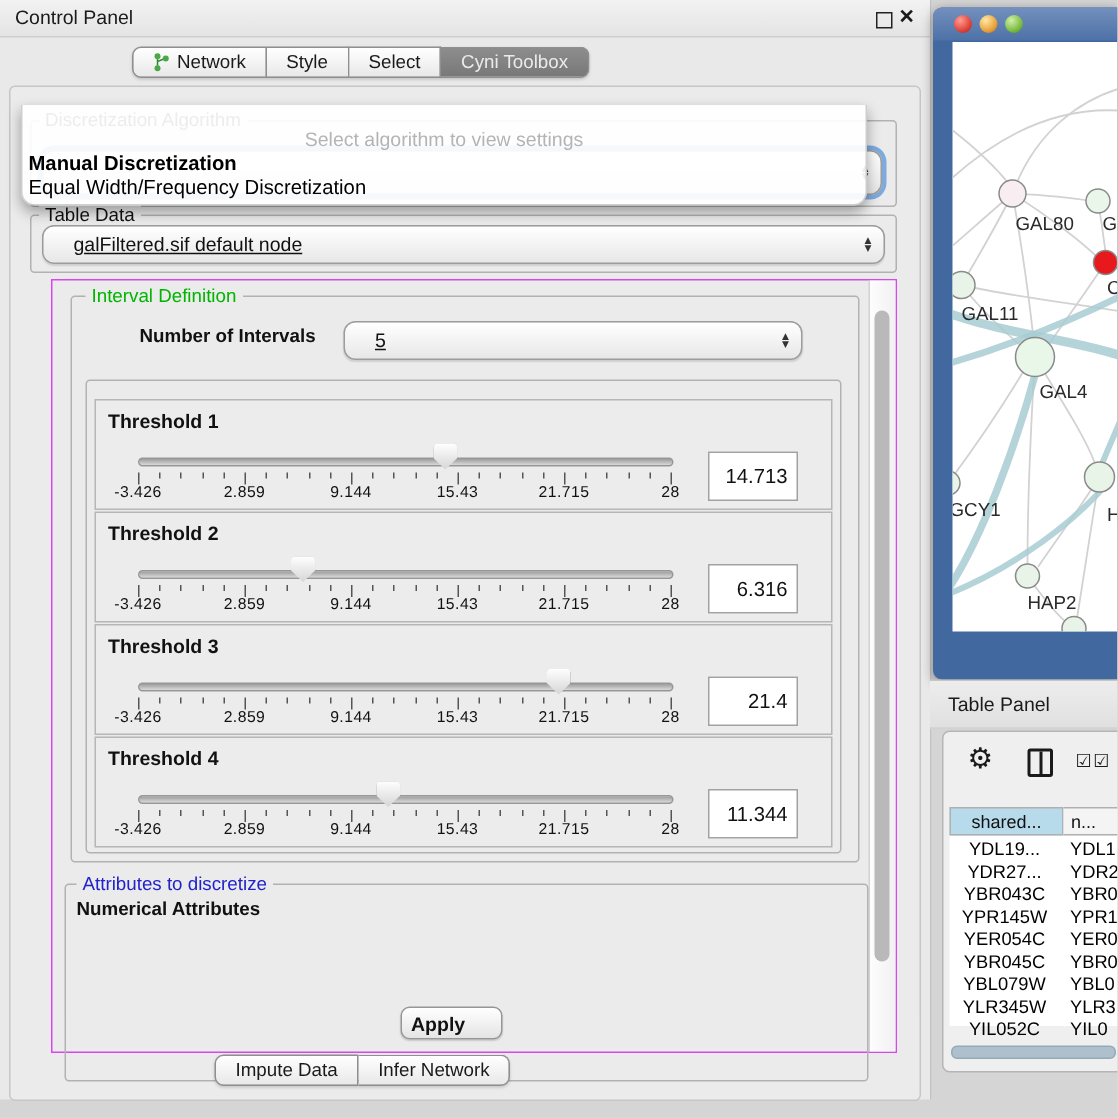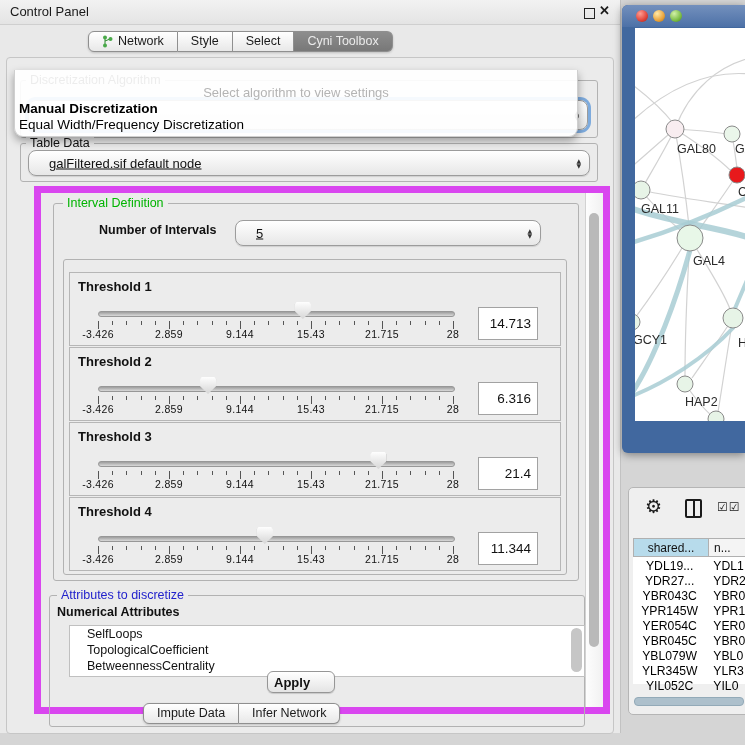--- a/index.html
+++ b/index.html
@@ -47,21 +47,21 @@
   #algo-popup{position:absolute;left:14px;top:70px;width:562px;height:66px;
     background:rgba(255,255,255,0.92);border:1px solid rgba(150,150,150,0.45);border-top:none;
     border-radius:0 0 9px 9px;box-shadow:0 4px 9px rgba(0,0,0,0.35);z-index:20;}
   .popup-hint{position:absolute;left:0;right:0;top:15px;text-align:center;
     font-size:13px;color:#b4b4b4;}
   .popup-opt{position:absolute;left:3px;font-size:13.5px;color:#000;white-space:nowrap;padding-left:1px;}
   .popup-opt.bold{font-weight:bold;}
 
   
   .scroll-area{position:absolute;left:34px;top:186px;width:562px;height:514px;
-    background:#ebebeb;border:7px solid #d946ef;}
+    background:#ebebeb;border:1px solid #d946ef;}
   .vscroll{position:absolute;right:0;top:0;width:17px;height:100%;
     background:linear-gradient(90deg,#fdfdfd,#f1f1f1);border-left:1px solid #d2d2d2;}
   .vscroll .thumb{position:absolute;left:3px;width:10px;border-radius:6px;background:#b9b9b9;}
 
   .threshold-panel{position:absolute;left:28px;width:490px;height:72px;
     background:#ececec;border:1px solid #b6b6b6;}
   .th-label{position:absolute;left:8px;top:6px;font-size:13px;font-weight:bold;color:#111;}
   .sl-track{position:absolute;left:28px;top:38px;width:355px;height:4px;border-radius:3px;
     background:linear-gradient(#9d9d9d,#d9d9d9);border:1px solid #979797;}
   .sl-thumb{position:absolute;top:29px;width:16px;height:17px;
@@ -370,28 +370,20 @@
               <span class="tick-label" style="left: 80%;">21.715</span>
               <span class="tick-label" style="left: 100%;">28</span>
             </div>
             <div class="valbox">11.344</div>
           </div>
         </div>
 
       <div class="groupbox" style="left:8px;top:402px;width:534px;height:130px;"></div>
       <span class="group-label blue" style="left:16px;top:395px;">Attributes to discretize</span>
       <span class="group-label" style="left:12px;top:412px;font-weight:bold;background:transparent;">Numerical Attributes</span>
-      <div class="attr-list" style="left:28px;top:432px;width:514px;height:50px;">
-        <div id="attr-items">
-            <div class="attr-item">SelfLoops</div>
-            <div class="attr-item">TopologicalCoefficient</div>
-            <div class="attr-item">BetweennessCentrality</div>
-          </div>
-        <div class="attr-scroll"></div>
-      </div>
     </div>
 
     <button class="push-btn" style="left:267px;top:671px;width:68px;height:22px;">Apply</button>
 
     <div id="bottom-tabs" class="seg-tabs" style="left:143px;top:703px;">
         <div class="seg-tab">
           <span>Impute Data</span>
         </div>
         <div class="seg-tab">
           <span>Infer Network</span>
@@ -444,20 +436,23 @@
           <text x="-2" y="316" font-size="12.5" fill="#2a2a2a" font-family="&quot;Liberation Sans&quot;,sans-serif">GCY1</text>
           <circle cx="98" cy="290" r="10" fill="#e7f4e7" stroke="#8a8a8a" stroke-width="1"></circle>
           <text x="103" y="319" font-size="12.5" fill="#2a2a2a" font-family="&quot;Liberation Sans&quot;,sans-serif">H</text>
           <circle cx="50" cy="356" r="8" fill="#e7f4e7" stroke="#8a8a8a" stroke-width="1"></circle>
           <text x="50" y="378" font-size="12.5" fill="#2a2a2a" font-family="&quot;Liberation Sans&quot;,sans-serif">HAP2</text>
           <circle cx="81" cy="391" r="8" fill="#e7f4e7" stroke="#8a8a8a" stroke-width="1"></circle>
         </svg>
     </div>
   </section>
 
+  <div id="tp-header">
+    <span id="tp-title">Table Panel</span>
+  </div>
   <section id="table-panel">
     <div class="tp-toolbar">
       <span class="gear">⚙</span>
       <span class="col-icon"></span>
       <span class="checks">☑☑</span>
     </div>
     <div class="tp-table">
       <div class="tp-hrow">
         <div class="tp-hcell c0">shared...</div>
         <div class="tp-hcell c1">n...</div>

